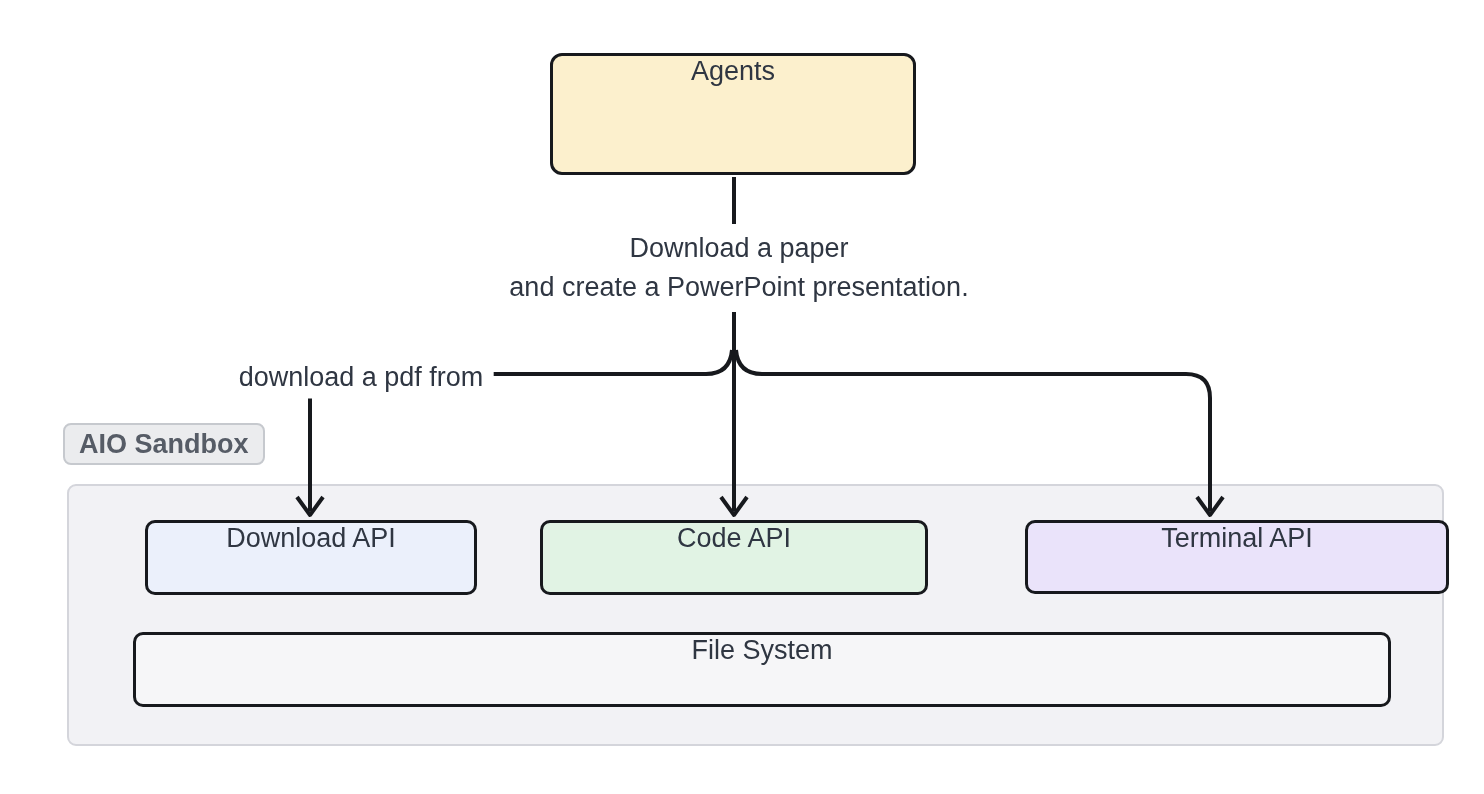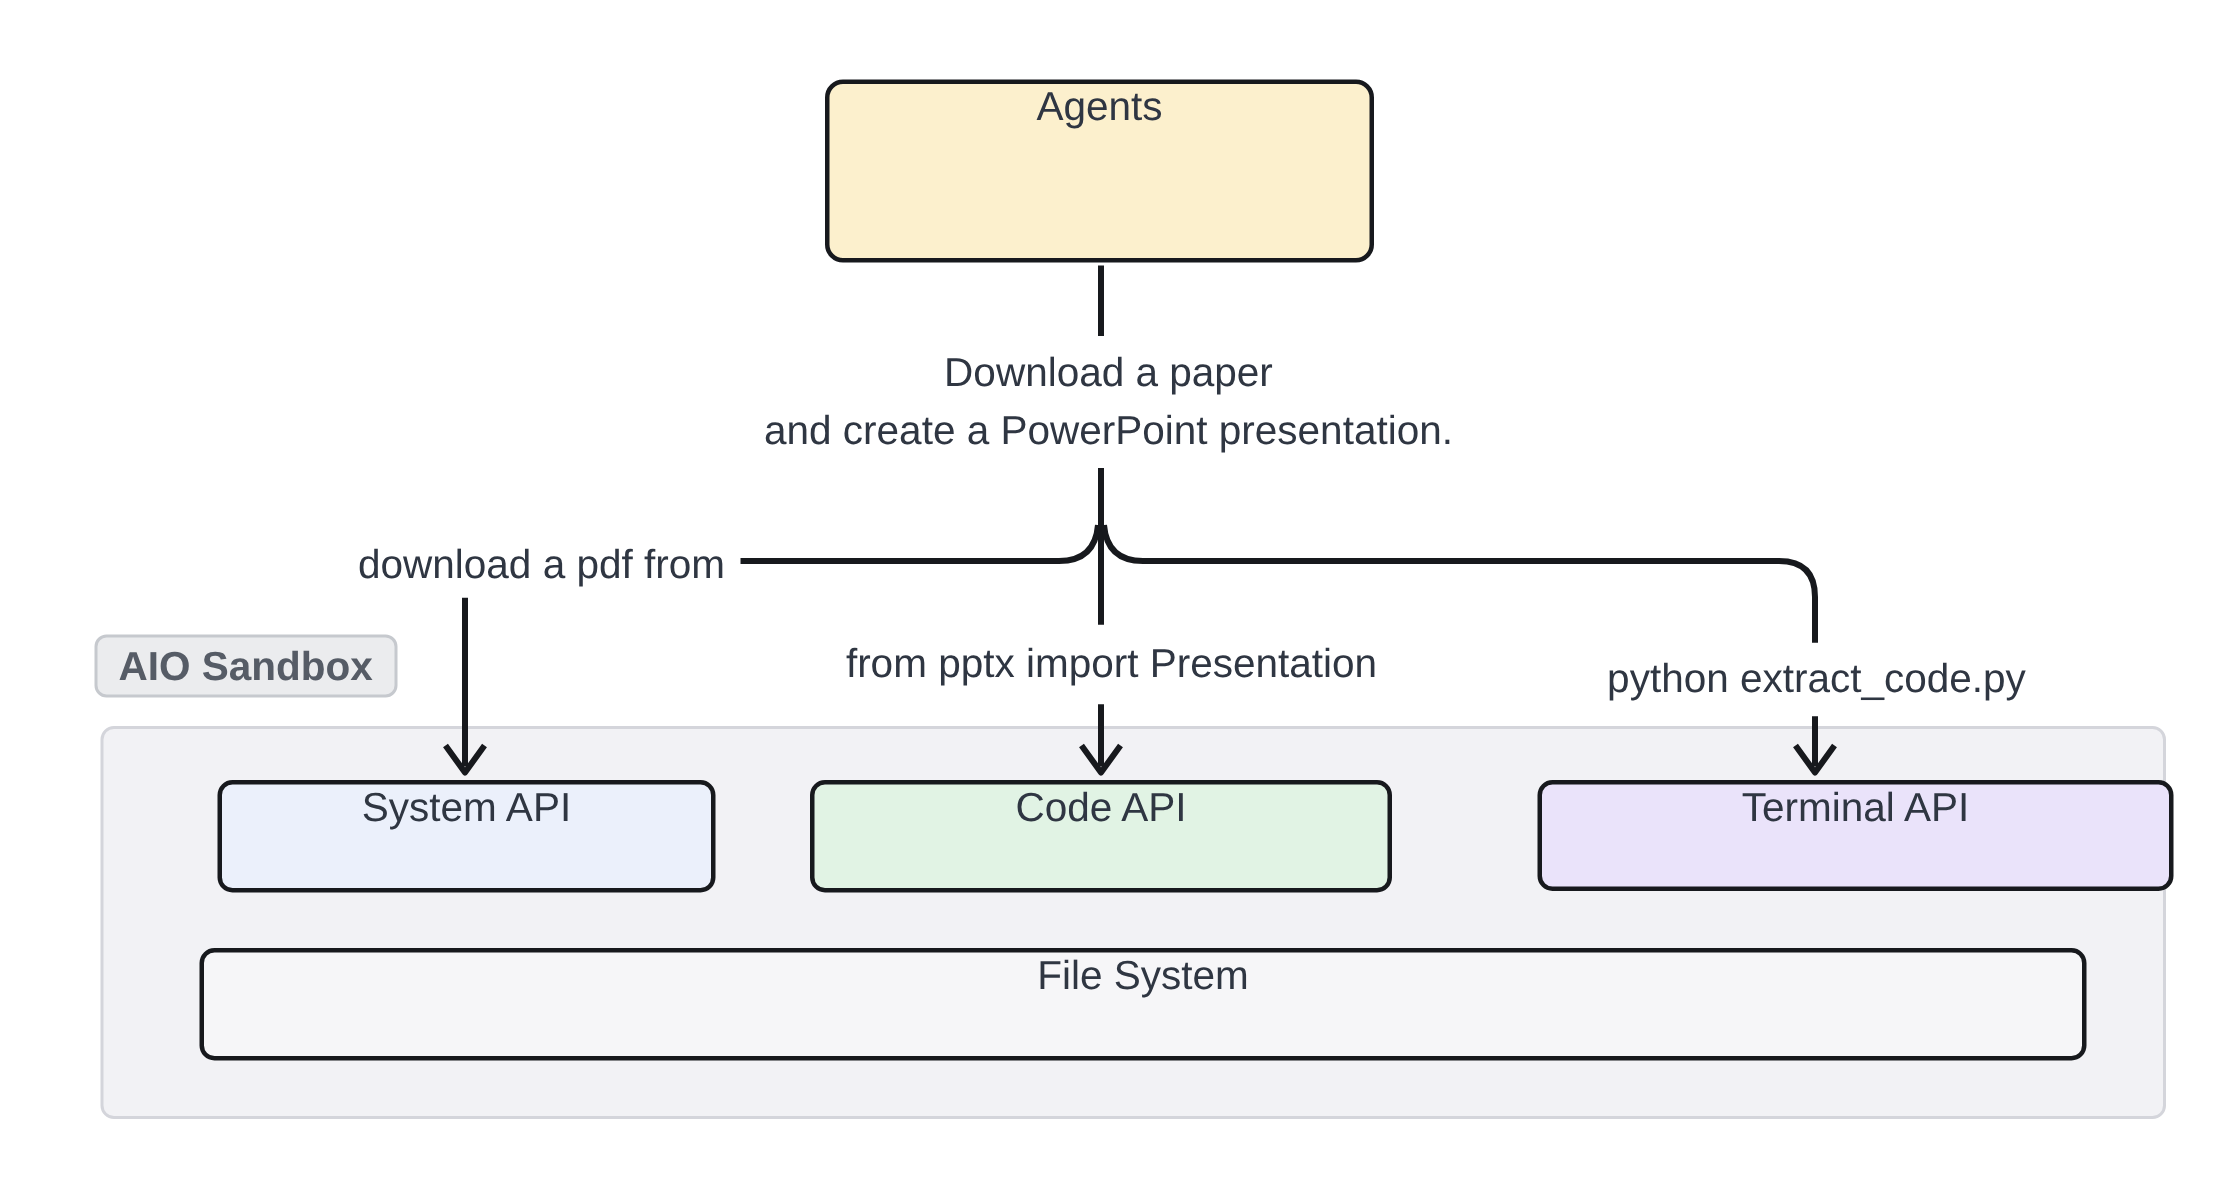--- a/index.html
+++ b/index.html
@@ -107,30 +107,28 @@
 
     <path d="M 736 350 Q 738 374 762 374 L 1186 374 Q 1210 374 1210 398 L 1210 511"></path>
     <path d="M 1197 497 L 1210 515 L 1223 497"></path>
   </svg>
 
   <div class="edge-label label-task">
     <div>Download a paper</div>
     <div>and create a PowerPoint presentation.</div>
   </div>
   <div class="edge-label label-browser">download a pdf from</div>
-  <div class="edge-label label-code">from pptx import Presentation</div>
-  <div class="edge-label label-terminal">python extract_code.py</div>
 
   <div class="sandbox-badge">AIO Sandbox</div>
 
   <div class="node node-agents" style="background-color: rgb(252, 240, 205);">
     <span>Agents</span>
   </div>
   <div class="node node-browser" style="background-color: rgb(235, 240, 251);">
-    <span>System API</span>
+    <span>Download API</span>
   </div>
   <div class="node node-code" style="background-color: rgb(225, 243, 228);">
     <span>Code API</span>
   </div>
   <div class="node node-terminal" style="background-color: rgb(234, 227, 250);">
     <span>Terminal API</span>
   </div>
   <div class="node node-fs" style="background-color: rgb(246, 246, 248);">
     <span>File System</span>
   </div>

